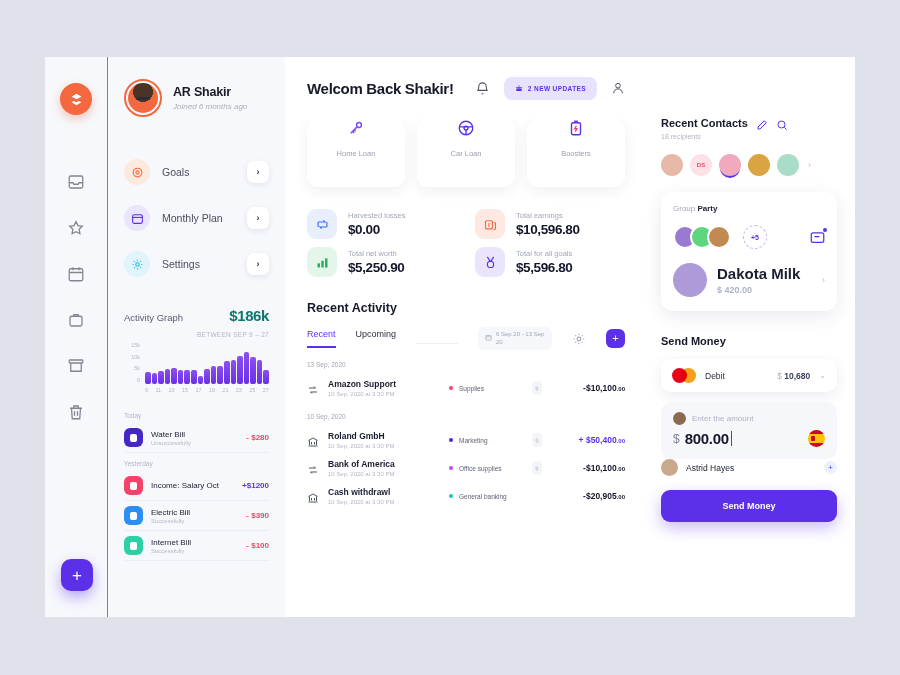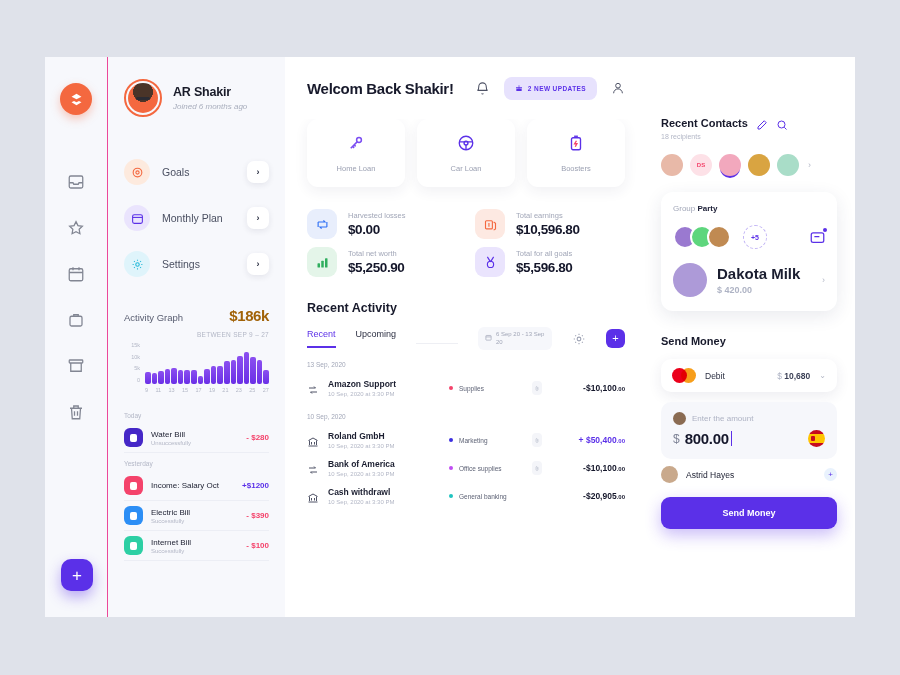--- a/index.html
+++ b/index.html
@@ -74,21 +74,21 @@
     width: 22px; height: 22px; border-radius: 7px; background: #fff;
     box-shadow: 0 2px 6px rgba(30,34,62,.09);
     display: flex; align-items: center; justify-content: center;
     font-size: 9px; color: #2b2f42; font-weight: bold; cursor: pointer;
   }
 
   
   .graph-card { margin-top: 30px; }
   .graph-head { display: flex; align-items: baseline; justify-content: space-between; }
   .graph-title { font-size: 9.5px; color: #585d70; }
-  .graph-total { font-size: 15px; font-weight: bold; color: #a16207; letter-spacing: -.4px; }
+  .graph-total { font-size: 15px; font-weight: bold; color: #0f766e; letter-spacing: -.4px; }
   .graph-range { font-size: 6.5px; color: #b3b7c6; text-align: right; margin-top: 7px; letter-spacing: .3px; }
   .plot { display: flex; margin-top: 4px; height: 42px; }
   .yaxis {
     width: 16px; display: flex; flex-direction: column;
     justify-content: space-between; align-items: flex-end;
     font-size: 5.5px; color: #b3b7c6; padding-bottom: 1px;
   }
   .bars {
     flex: 1; display: flex; align-items: flex-end; justify-content: space-between;
     gap: 1px; padding-left: 5px; border-bottom: 0px;
@@ -131,21 +131,21 @@
     font-family: inherit;
   }
   .usericon { width: 14px; height: 14px; color: #4e5265; cursor: pointer; }
 
   .content { padding: 0 22px; flex: 1; overflow: hidden; }
 
   .quick { display: flex; gap: 12px; }
   .qcard {
     flex: 1; height: 68px; background: #fff; border-radius: 11px;
     box-shadow: 0 4px 14px rgba(40,45,85,.07);
-    display: flex; flex-direction: column; align-items: center; justify-content: center;
+    display: flex; flex-direction: column; align-items: center; 
     gap: 8px; cursor: pointer;
   }
   .qlabel { font-size: 7.5px; color: #9ba0b2; }
 
   .stats { display: grid; grid-template-columns: 1fr 1fr; gap: 8px 18px; margin-top: 22px; }
   .stat { display: flex; align-items: center; gap: 11px; }
   .stat-ic {
     width: 30px; height: 30px; border-radius: 9px; flex-shrink: 0;
     display: flex; align-items: center; justify-content: center;
   }
@@ -256,21 +256,21 @@
   .amt-cur { font-size: 12px; color: #7e8396; margin-right: 5px; }
   .amt-val { font-size: 15px; font-weight: bold; color: #14162a; letter-spacing: -.3px; }
   .caret { width: 1px; height: 15px; background: #5b30e8; margin-left: 2px; }
   .flag {
     width: 17px; height: 17px; border-radius: 50%; margin-left: auto;
     background: linear-gradient(180deg,#c60b1e 0 26%,#ffc400 26% 74%,#c60b1e 74%);
     position: relative; overflow: hidden;
   }
   .flag::after { content:""; position:absolute; left:3px; top:6px; width:4px; height:5px; background:#c60b1e; border-radius:1px; }
 
-  .recipient { display: flex; align-items: center; gap: 8px; margin-top: 7px; }
+  .recipient { display: flex; align-items: center; gap: 8px; margin-top: 0; }
   .rav { width: 17px; height: 17px; border-radius: 50%; flex-shrink: 0; }
   .rname { font-size: 8.5px; color: #1b1e30; flex: 1; }
   .radd {
     width: 13px; height: 13px; border-radius: 50%; background: #e9f2fd;
     color: #5b30e8; font-size: 8px; line-height: 1; cursor: pointer; border: none;
     display: flex; align-items: center; justify-content: center;
   }
   .sendbtn {
     margin-top: 14px; height: 32px; border-radius: 9px; border: none; cursor: pointer;
     background: #5b30e8; color: #fff; font-size: 9px; font-weight: bold;

